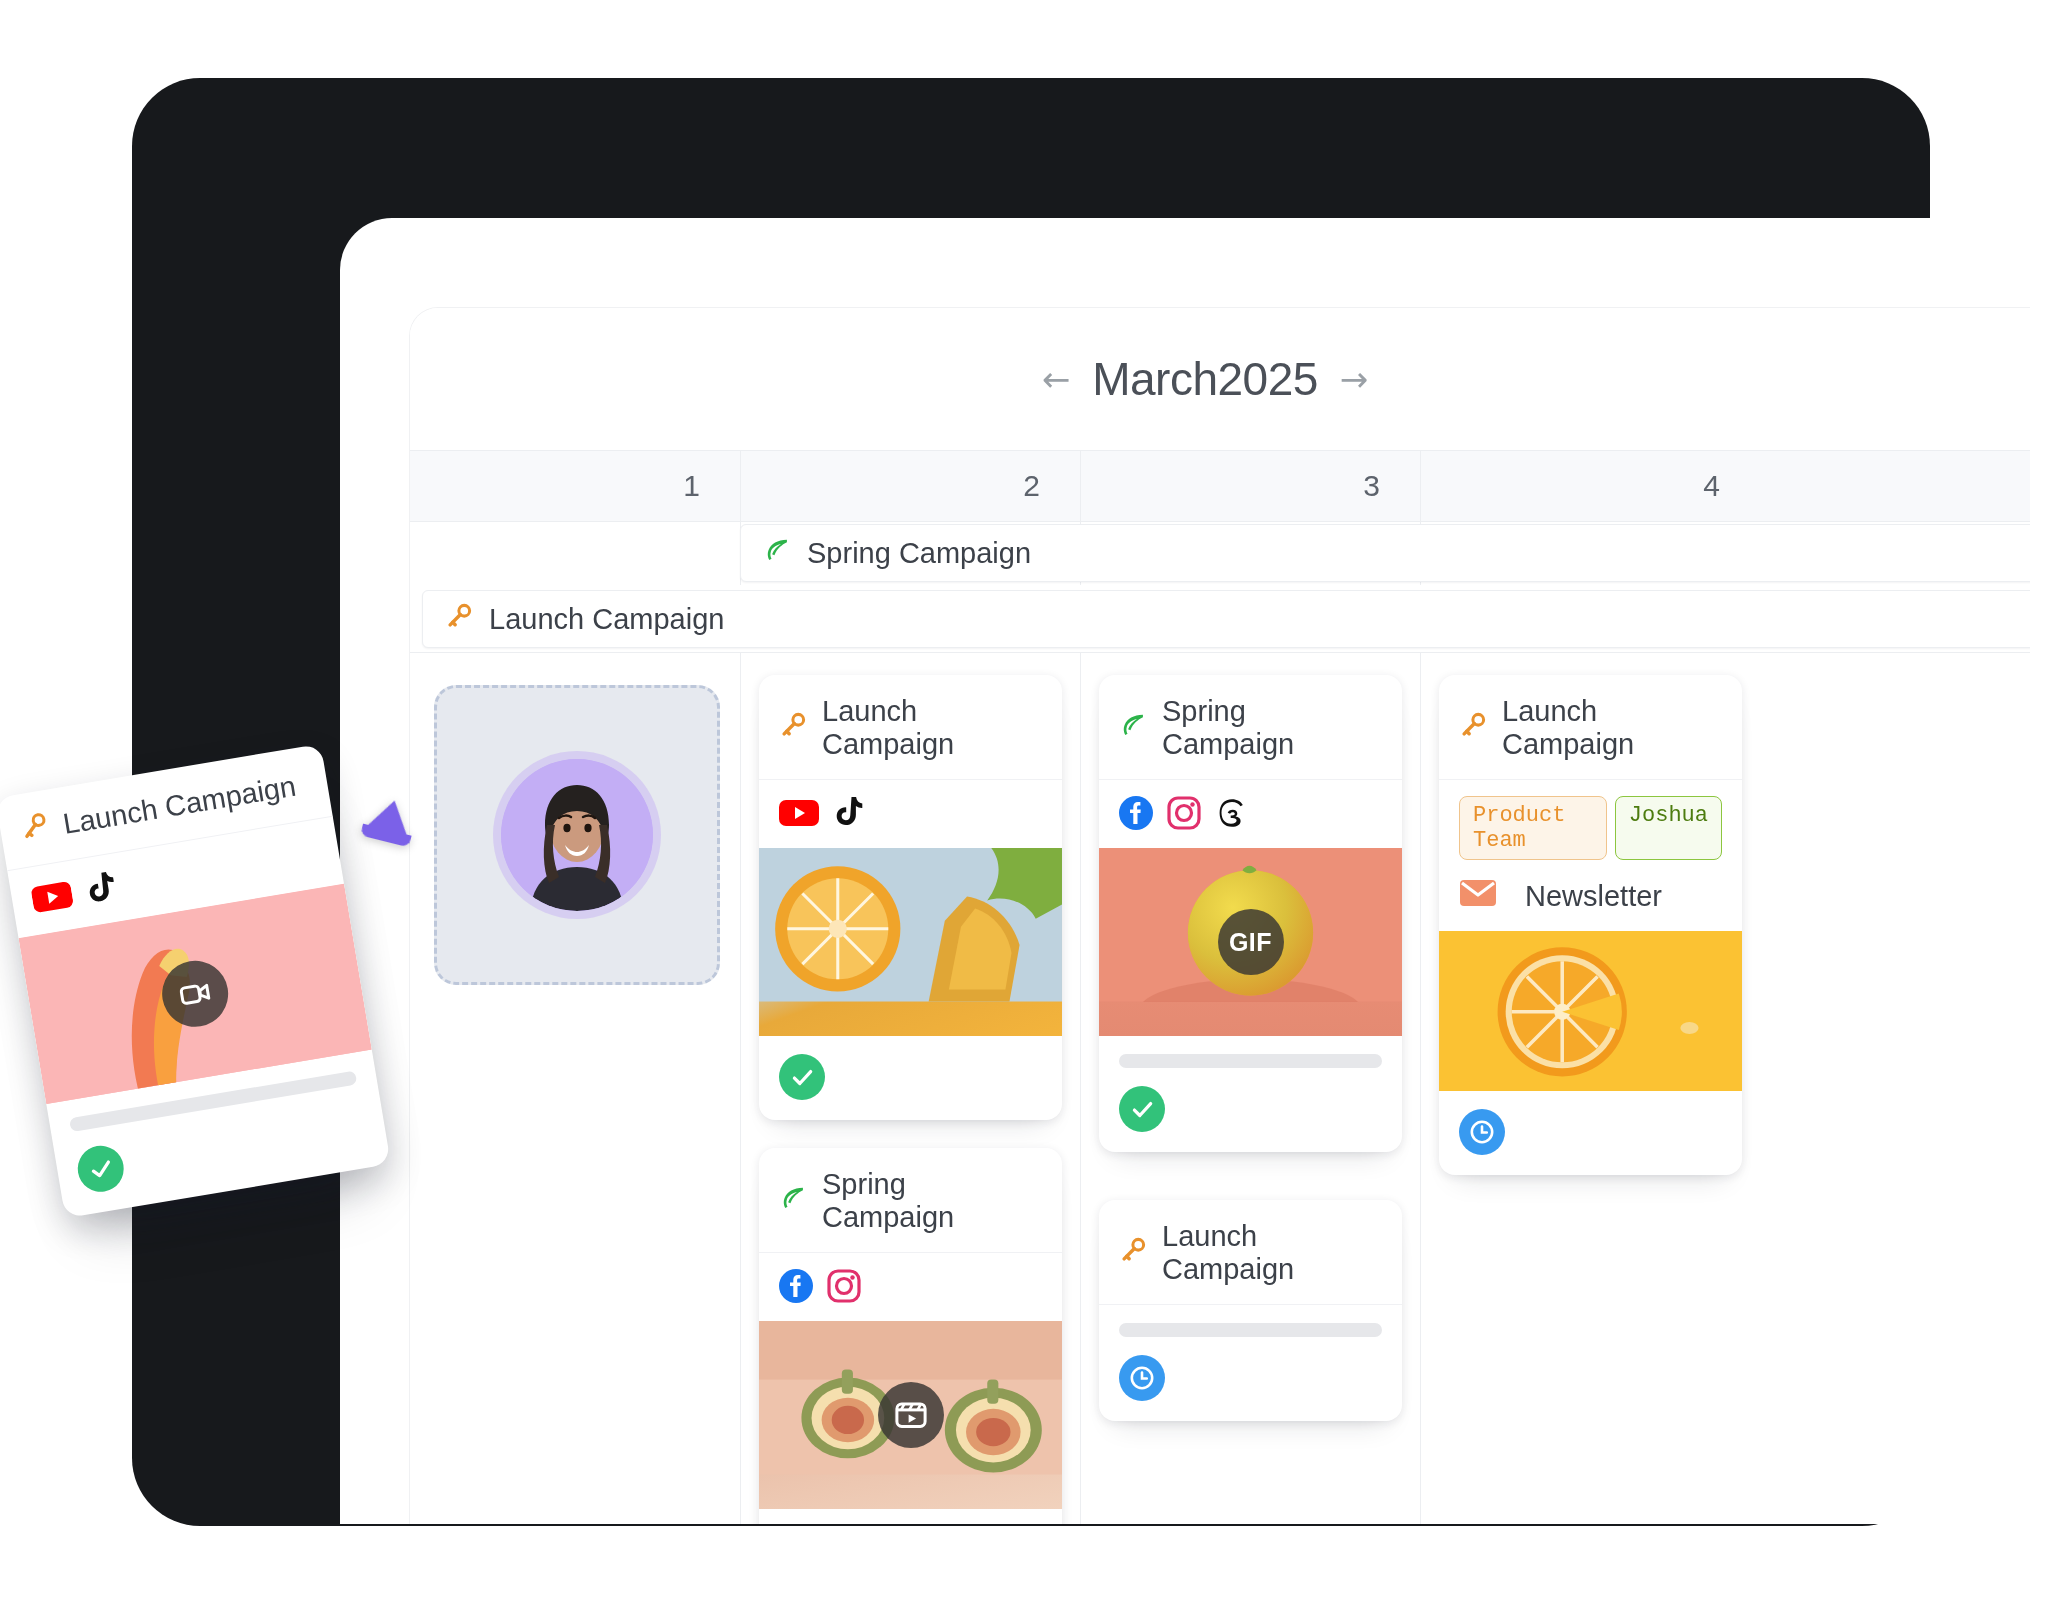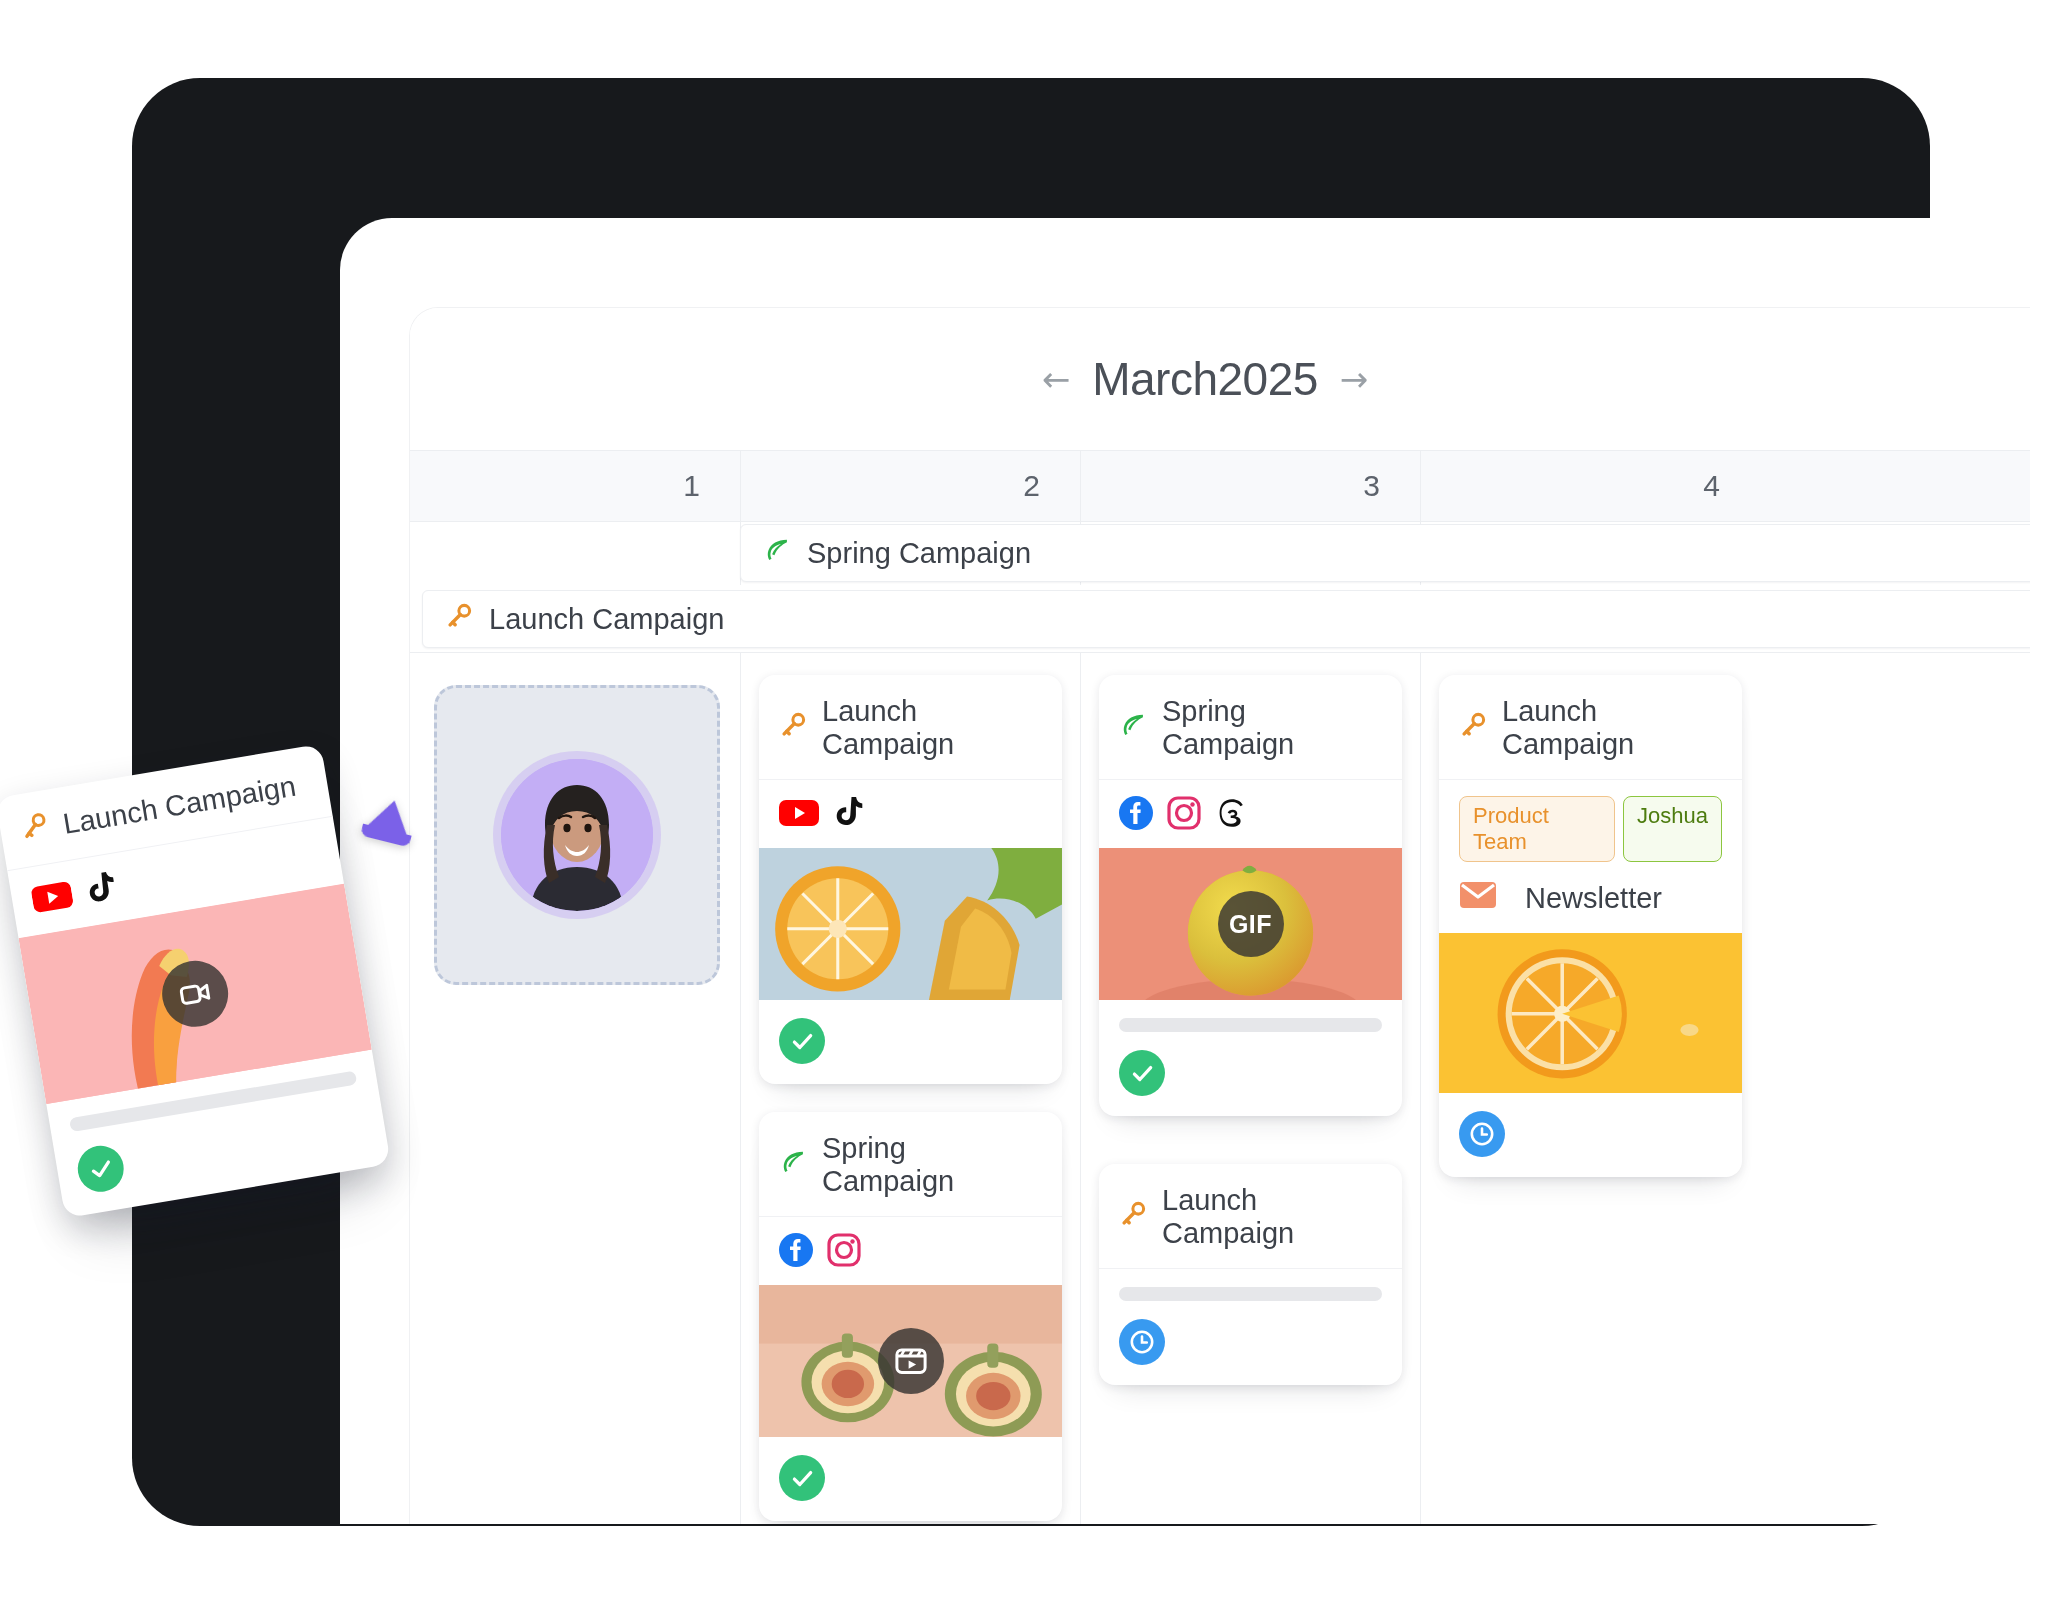--- a/index.html
+++ b/index.html
@@ -147,21 +147,21 @@
   .card-title {
     display: flex; align-items: center; gap: 15px;
     padding: 20px 20px 18px 20px;
     font-size: 29px; color: #3c4149;
     border-bottom: 1px solid #f0f1f4;
   }
   .card-channels {
     display: flex; align-items: center; gap: 14px;
     padding: 16px 20px 14px 20px;
   }
-  .card-media { width: 100%; height: 152px; position: relative; overflow: hidden; }
+  .card-media { width: 100%; height: 188px; position: relative; overflow: hidden; }
   .media-badge {
     position: absolute; left: 50%; top: 50%;
     transform: translate(-50%,-50%);
     width: 66px; height: 66px; border-radius: 50%;
     background: rgba(55,52,50,.82);
     display: flex; align-items: center; justify-content: center;
     color: #fff; font-size: 25px; font-weight: bold; letter-spacing: .5px;
   }
   .card-footer { padding: 18px 20px 20px 20px; }
   .skeleton-bar {
@@ -169,21 +169,21 @@
     margin-bottom: 18px;
   }
   .status-dot {
     width: 46px; height: 46px; border-radius: 50%;
     display: flex; align-items: center; justify-content: center;
   }
   .status-dot.done { background: #32c27a; }
   .status-dot.scheduled { background: #389af0; }
 
   
-  .card-tags { display: flex; gap: 8px; padding: 16px 20px 6px 20px; }
+  .card-tags { display: flex; gap: 8px; padding: 16px 20px 6px 20px; font-family: Liberation Mono, monospace; }
   .tag {
     font-size: 22px; padding: 6px 13px; border-radius: 8px;
     border: 1.5px solid; background: #ffffff;
   }
   .tag-orange { color: #e8912c; border-color: #f0c48c; background: #fdf4e8; }
   .tag-green { color: #4d7c0f; border-color: #8cc63f; background: #f6fbee; }
   .card-subtitle {
     display: flex; align-items: center; gap: 28px;
     padding: 12px 20px 16px 20px;
     font-size: 29px; color: #3c4149;

